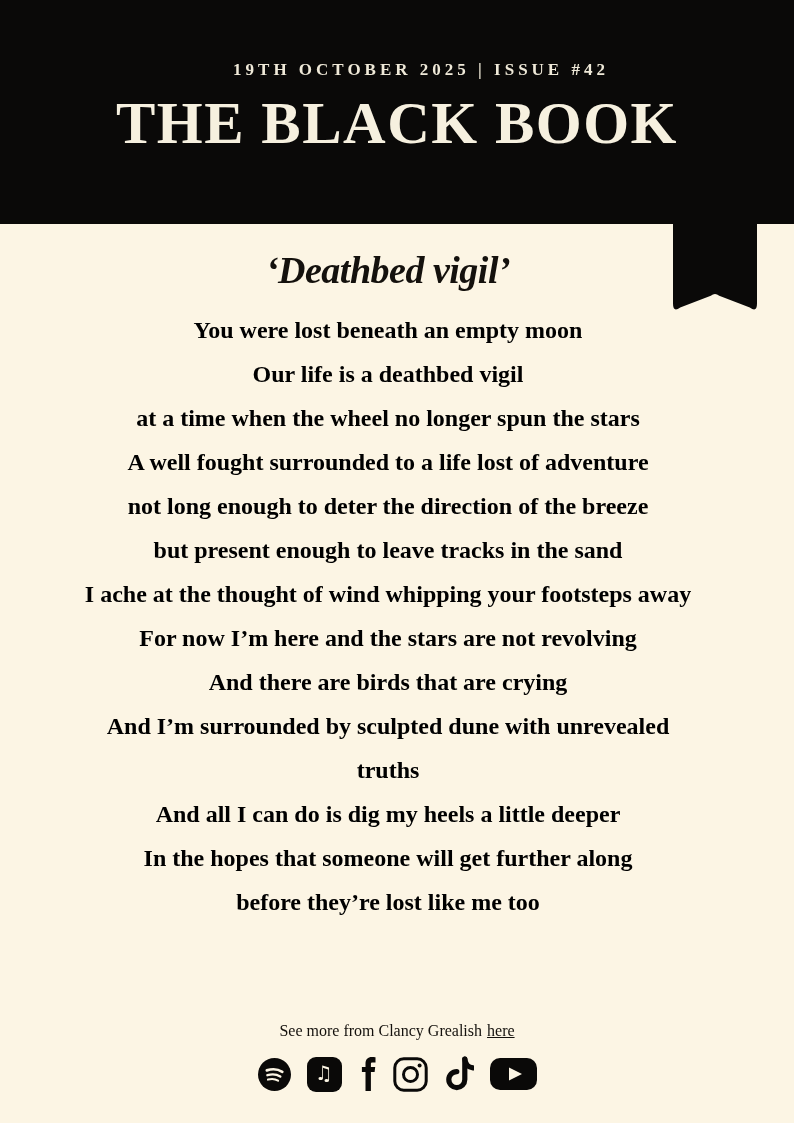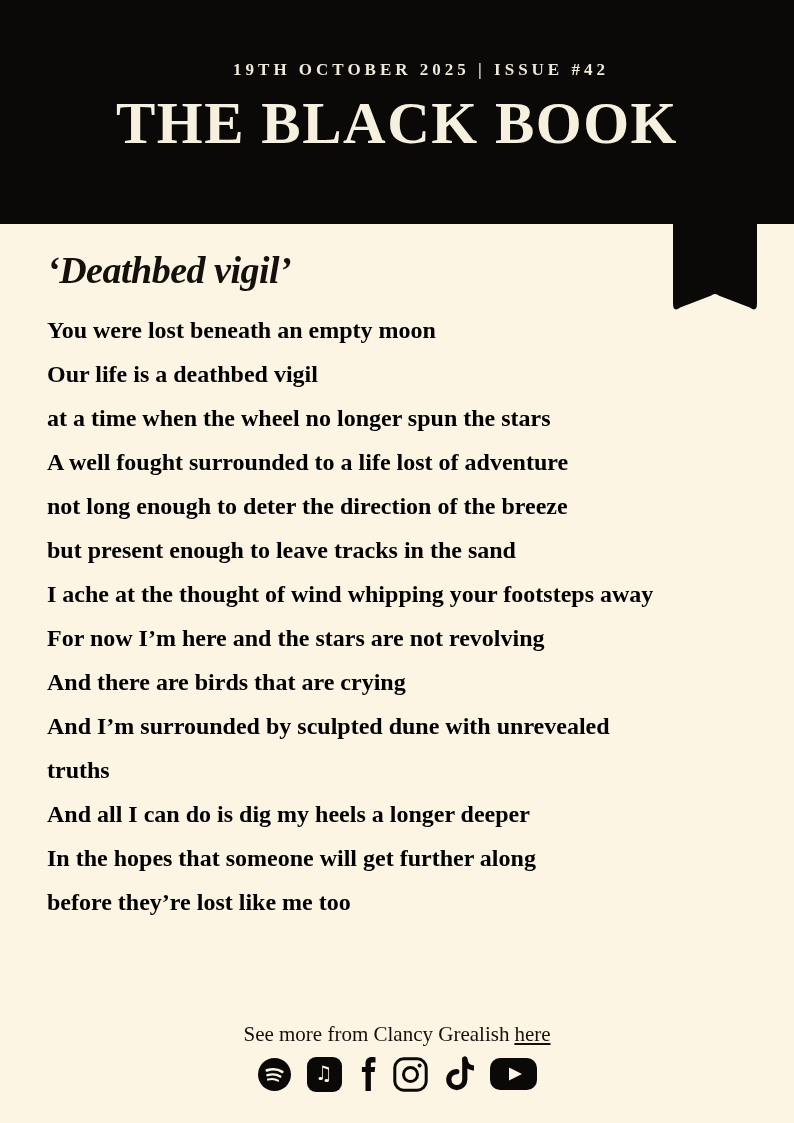--- a/index.html
+++ b/index.html
@@ -15,33 +15,33 @@
     color:#EFE9D8;font-weight:700;font-size:17px;letter-spacing:4px;white-space:nowrap;padding-left:24px;
   }
   .masthead{
     position:absolute;top:90px;left:0;width:100%;text-align:center;
     color:#F6F0DF;font-weight:700;font-size:59px;letter-spacing:1.5px;line-height:66px;white-space:nowrap;
   }
   
   .bookmark{position:absolute;left:673px;top:223px;width:84px;height:91px;}
   .bookmark svg{display:block;}
   
-  .content{position:absolute;left:47px;top:246px;width:710px;}
+  .content{position:absolute;left:33px;top:246px;width:710px;text-align:center;}
   .poem-title{
     font-size:38px;font-weight:700;font-style:italic;line-height:48px;
     letter-spacing:-0.5px;color:#14110D;
   }
   .poem-lines{margin-top:14px;}
   .poem-line{
     font-size:24px;font-weight:700;line-height:44px;white-space:nowrap;color:#000000;
   }
   
   .see-more{
     position:absolute;top:1022px;left:0;width:100%;text-align:center;
-    font-size:21px;color:#14110D;
+    font-size:16px;color:#14110D;
   }
   .see-more a{color:inherit;text-decoration:underline;margin-left:5px;cursor:pointer;}
   .social-row{
     position:absolute;top:1054px;left:0;width:100%;height:40px;
     display:flex;justify-content:center;align-items:center;gap:16px;
   }
   .icon-btn{display:flex;align-items:center;justify-content:center;cursor:pointer;}
   .apple-badge{
     width:35px;height:35px;background:#0A0908;border-radius:9px;
     display:flex;align-items:center;justify-content:center;
@@ -75,21 +75,21 @@
         <div class="poem-line">Our life is a deathbed vigil</div>
         <div class="poem-line">at a time when the wheel no longer spun the stars</div>
         <div class="poem-line">A well fought surrounded to a life lost of adventure</div>
         <div class="poem-line">not long enough to deter the direction of the breeze</div>
         <div class="poem-line">but present enough to leave tracks in the sand</div>
         <div class="poem-line">I ache at the thought of wind whipping your footsteps away</div>
         <div class="poem-line">For now I’m here and the stars are not revolving</div>
         <div class="poem-line">And there are birds that are crying</div>
         <div class="poem-line">And I’m surrounded by sculpted dune with unrevealed</div>
         <div class="poem-line">truths</div>
-        <div class="poem-line">And all I can do is dig my heels a longer deeper</div>
+        <div class="poem-line">And all I can do is dig my heels a little deeper</div>
         <div class="poem-line">In the hopes that someone will get further along</div>
         <div class="poem-line">before they’re lost like me too</div>
       </div>
   </div>
 
   <div class="see-more">
     <span>See more from Clancy Grealish</span><a>here</a>
   </div>
 
   <div class="social-row">

